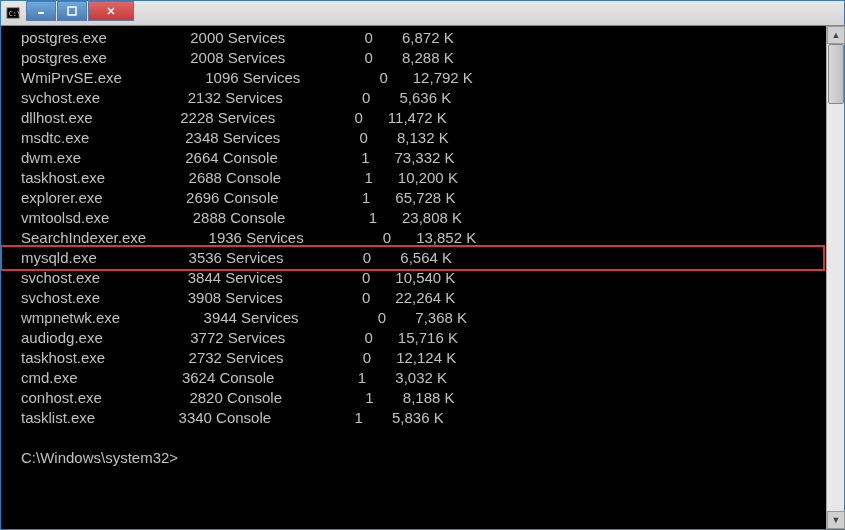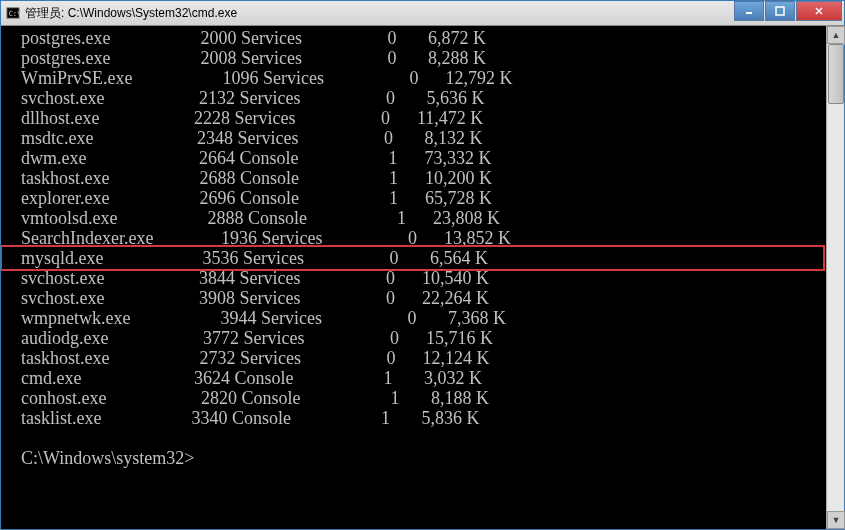--- a/index.html
+++ b/index.html
@@ -56,22 +56,22 @@
       font-size: 10px;
       color: #fff;
       cursor: pointer;
     }
     .win-btn.min { background: linear-gradient(to bottom, #6fa8dc, #4a7db5); }
     .win-btn.max { background: linear-gradient(to bottom, #6fa8dc, #4a7db5); }
     .win-btn.close { background: linear-gradient(to bottom, #e06666, #c93a3a); width: 46px; }
     .console {
       background: #000;
       color: #c0c0c0;
-      font-family: Liberation Serif, serif;
-      font-size: 18px;
+      font-family: Liberation Sans, sans-serif;
+      font-size: 15px;
       line-height: 20px;
       padding-left: 20px;
       padding-top: 2px;
       height: calc(100% - 25px);
       width: calc(100% - 18px);
       position: relative;
       white-space: pre;
       overflow: hidden;
     }
     .scrollbar-track {
@@ -128,21 +128,20 @@
 <body>
 
 <div class="window">
   <div class="titlebar">
     <span class="titlebar-icon">
       <svg viewBox="0 0 16 16">
           <rect x="1" y="2" width="14" height="12" fill="#000" stroke="#888"></rect>
           <text x="3" y="11" font-size="8" fill="#ccc" font-family="monospace">C:\</text>
         </svg>
     </span>
-    <span class="titlebar-text">管理员: C:\Windows\System32\cmd.exe</span>
     <div class="window-controls">
       <div class="win-btn min">
           <svg width="10" height="10">
             <line x1="2" y1="7" x2="8" y2="7" stroke="#fff" stroke-width="2"></line>
           </svg>
         </div>
       <div class="win-btn max">
           <svg width="10" height="10">
             <rect x="1" y="1" width="8" height="8" fill="none" stroke="#fff" stroke-width="1.5"></rect>
           </svg>

